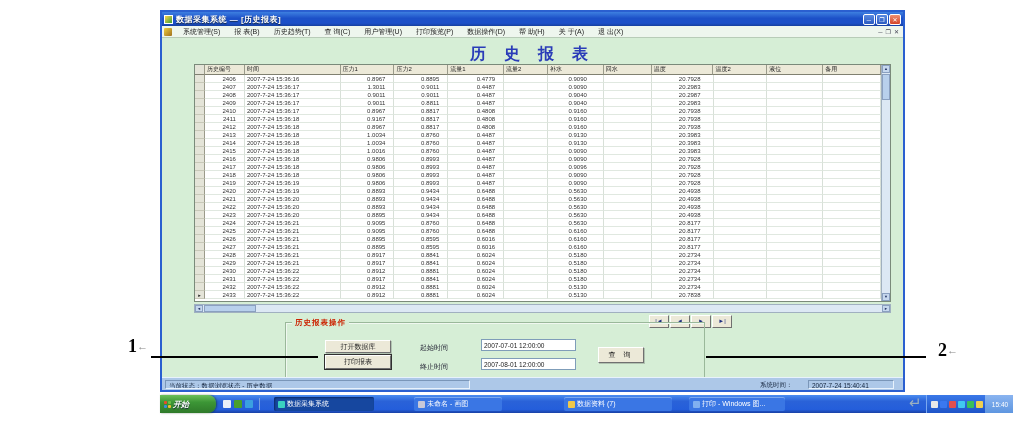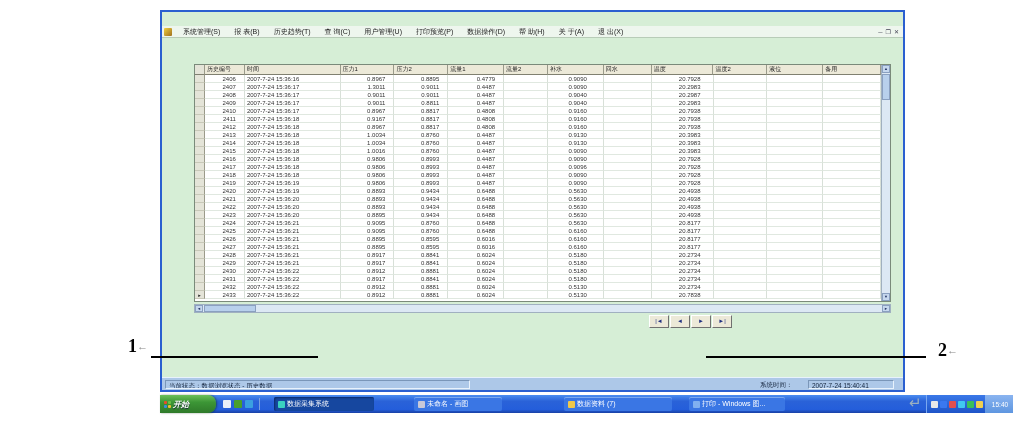--- a/index.html
+++ b/index.html
@@ -140,20 +140,29 @@
   .line2 { left:706px; top:356px; width:220px; }
   .ret-mark { position:absolute; left:909px; top:394px; font-size:15px; color:#9ab0c0; }
 </style>
 </head>
 <body>
 
 <div class="shot">
 
   <div class="window">
 
+    <div class="titlebar">
+      <span class="app-ico"></span>
+      <span class="ttl">数据采集系统 — [历史报表]</span>
+      <span class="tb-btns">
+        <span class="tb-btn">─</span>
+        <span class="tb-btn">❐</span>
+        <span class="tb-btn close">✕</span>
+      </span>
+    </div>
 
     <div class="menubar">
       <span class="menu-ico"></span>
       <span style="display:flex;">
           <span class="menu-item">系统管理(S)</span>
           <span class="menu-item">报 表(B)</span>
           <span class="menu-item">历史趋势(T)</span>
           <span class="menu-item">查 询(C)</span>
           <span class="menu-item">用户管理(U)</span>
           <span class="menu-item">打印预览(P)</span>
@@ -163,20 +172,21 @@
           <span class="menu-item">退 出(X)</span>
         </span>
       <span class="mdi-ctrls">
         <span>─</span>
         <span>❐</span>
         <span>✕</span>
       </span>
     </div>
 
     <div class="client">
+      <div class="page-title">历 史 报 表</div>
 
       <div class="grid">
         <div class="grid-main">
           <div class="thead">
               <span class="gutter"></span>
               <span class="th" style="width: 40px;">历史编号</span>
               <span class="th" style="width: 96px;">时间</span>
               <span class="th" style="width: 54px;">压力1</span>
               <span class="th" style="width: 54px;">压力2</span>
               <span class="th" style="width: 56px;">流量1</span>
@@ -624,20 +634,30 @@
         <span class="hs-arrow" style="right:0;">►</span>
       </div>
 
       <div class="navigator">
           <button class="nav-btn">|◄</button>
           <button class="nav-btn">◄</button>
           <button class="nav-btn">►</button>
           <button class="nav-btn">►|</button>
         </div>
 
+      <div class="panel">
+        <span class="panel-legend">历史报表操作</span>
+        <button class="btn btn-open">打开数据库</button>
+        <button class="btn btn-print">打印报表</button>
+        <span class="fld-label lbl-start">起始时间</span>
+        <span class="fld-label lbl-end">终止时间</span>
+        <input class="txt txt-start" value="2007-07-01 12:00:00" style="">
+        <input class="txt txt-end" value="2007-08-01 12:00:00" style="">
+        <button class="btn btn-query">查 询</button>
+      </div>
     </div>
 
     <div class="statusbar">
       <span class="sunken st-left">当前状态：数据浏览状态 - 历史数据</span>
       <span class="st-time-label">系统时间：</span>
       <span class="sunken st-time-value">2007-7-24 15:40:41</span>
     </div>
   </div>
 
   <div class="taskbar">

